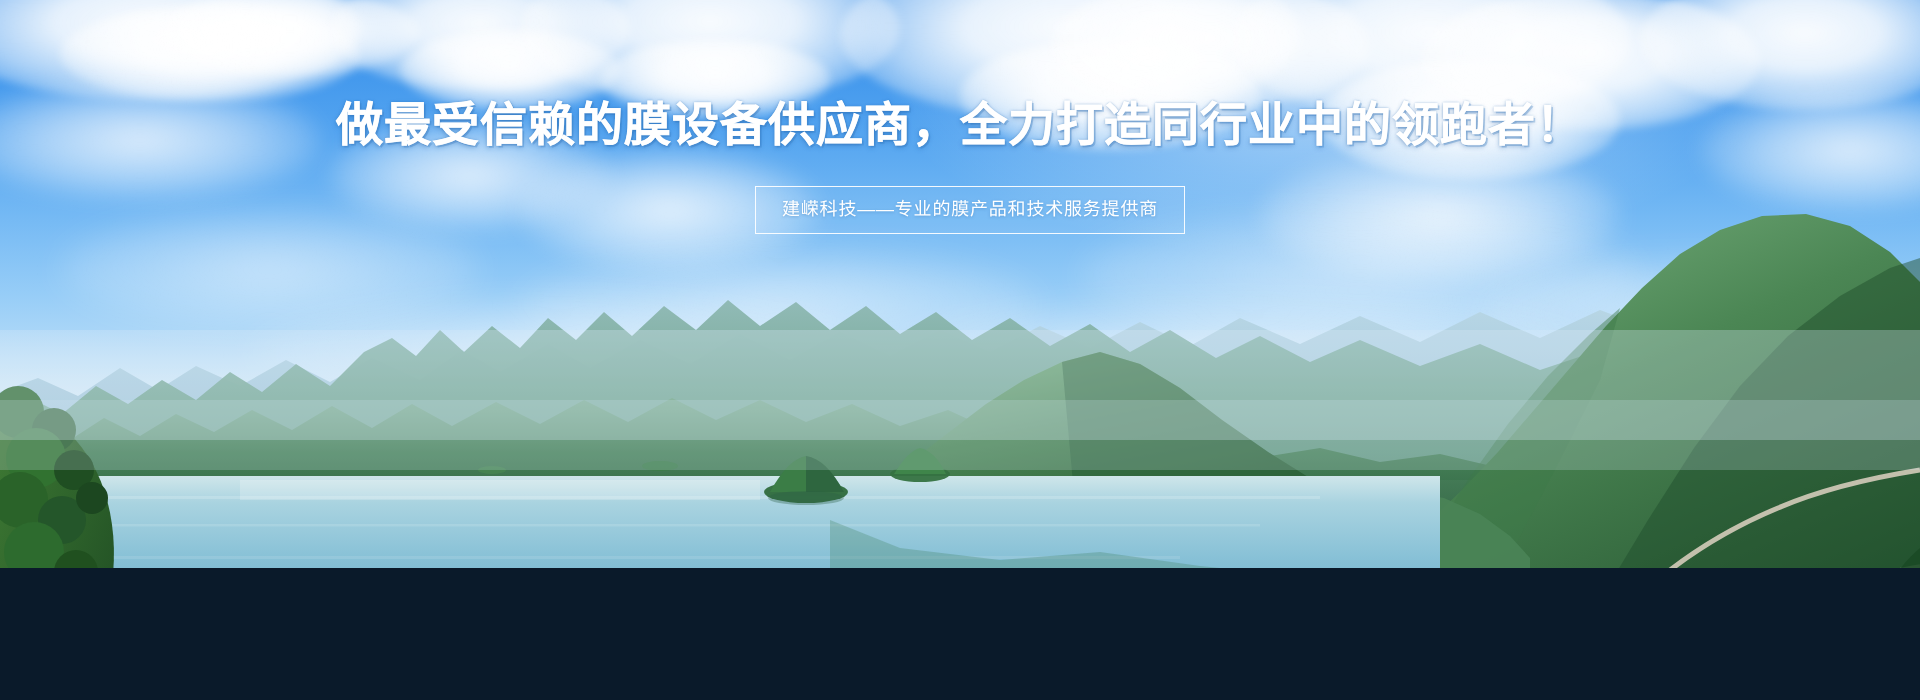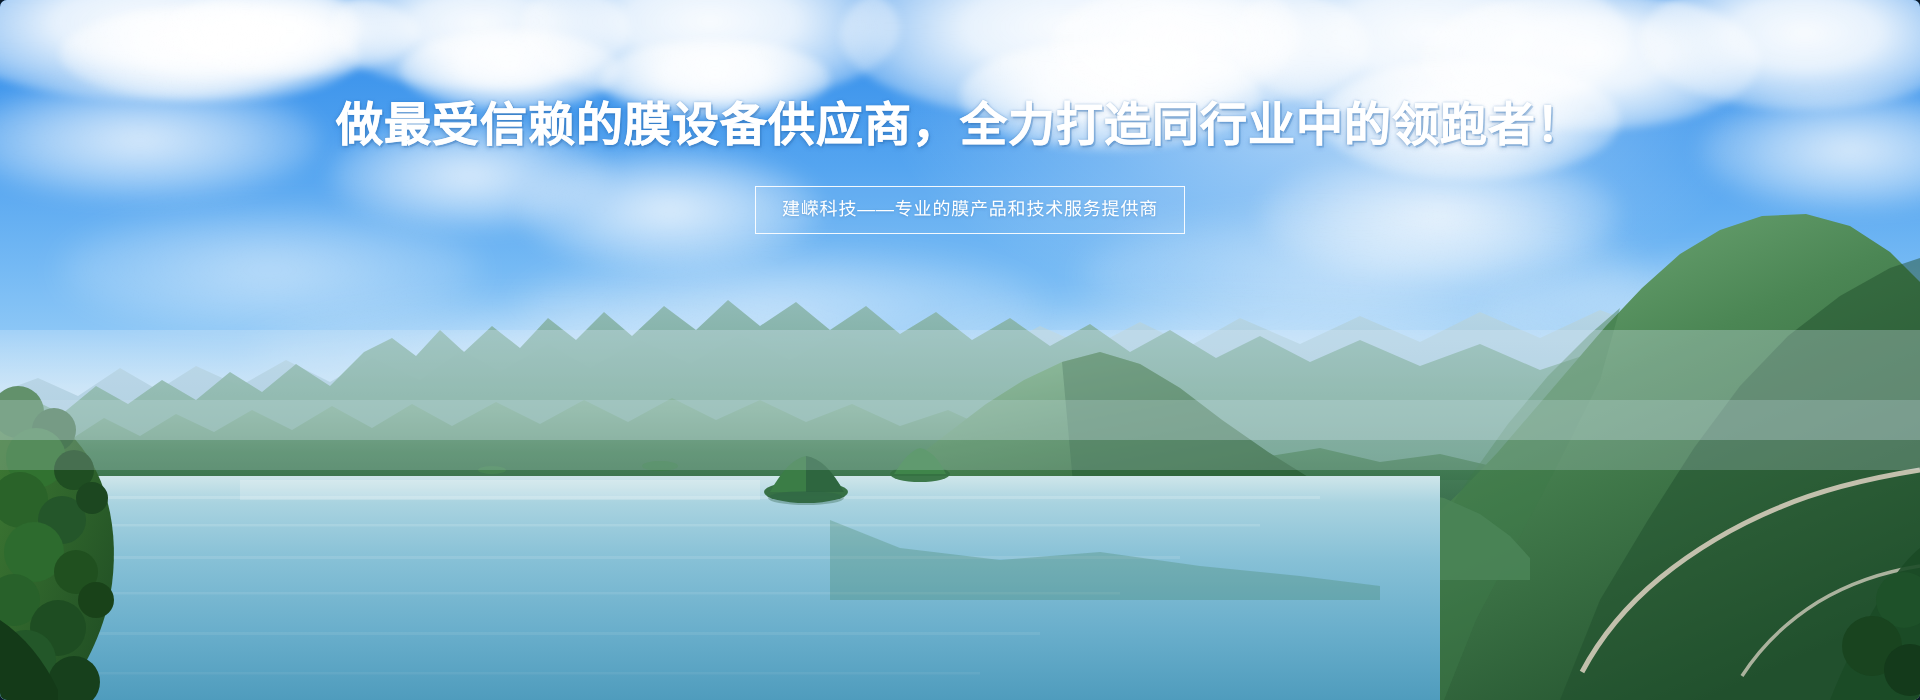--- a/index.html
+++ b/index.html
@@ -4,25 +4,24 @@
 <title>Banner</title>
 <style>
   html, body {
     margin: 0;
     padding: 0;
     background: #0a1a2a;
   }
   #stage {
     position: relative;
     width: 1920px;
-    height: 700px;
+    height: 568px;
     overflow: hidden;
     font-family: "Liberation Sans", "DejaVu Sans", sans-serif;
     user-select: none;
-    border-radius: 7px;
   }
 
   
   .sky {
     position: absolute;
     inset: 0;
     background:
       linear-gradient(to bottom,
         #2f8ae8 0%,
         #3e95ec 10%,

